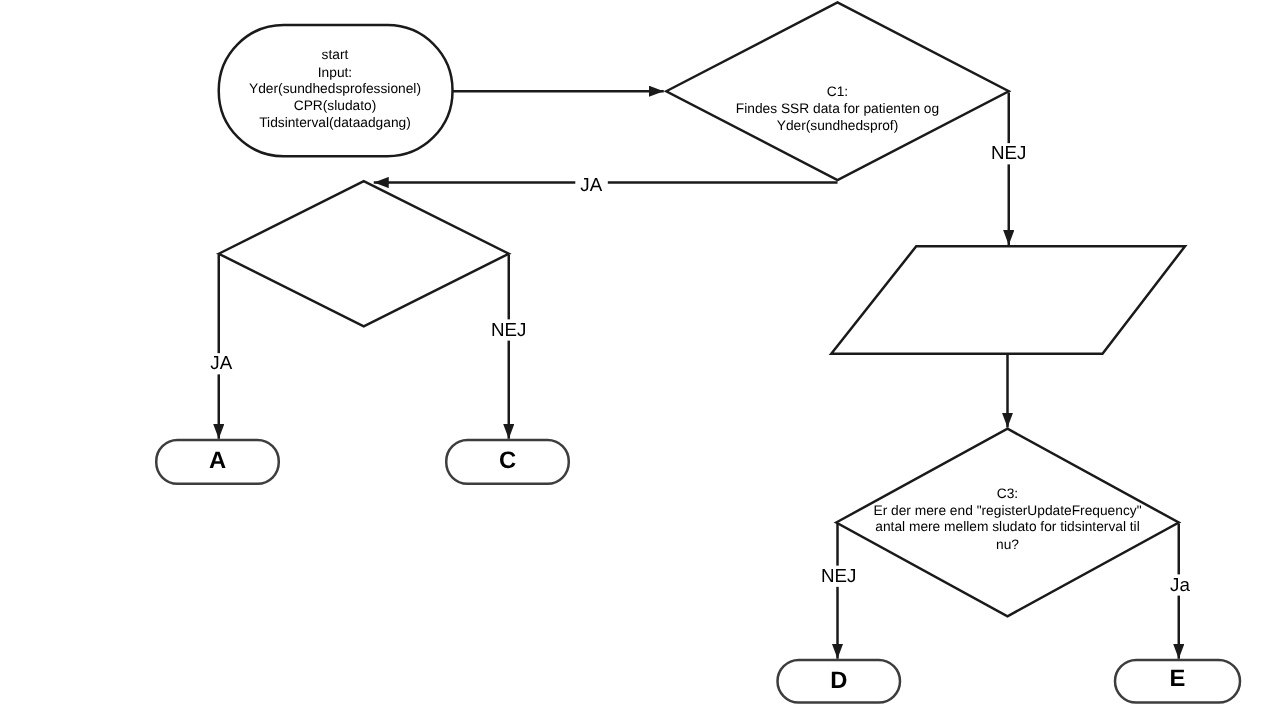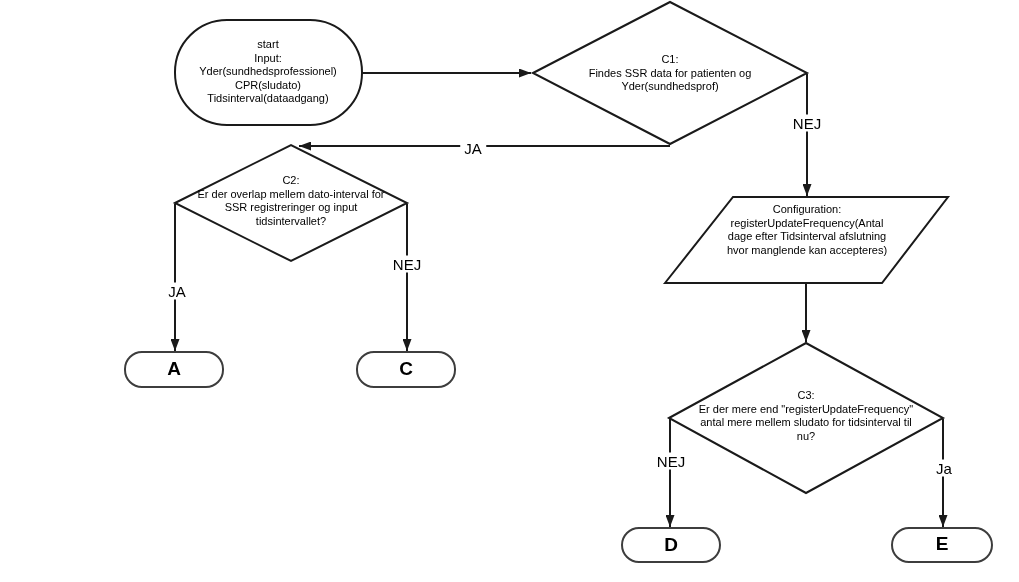--- a/index.html
+++ b/index.html
@@ -64,39 +64,27 @@
   </svg>
 
   <div class="node-text" style="left:268px;top:72px;">
     <div>start</div>
     <div>Input:</div>
     <div>Yder(sundhedsprofessionel)</div>
     <div>CPR(sludato)</div>
     <div>Tidsinterval(dataadgang)</div>
   </div>
 
-  <div class="node-text" style="left:670px;top:73px;">
+  <div class="node-text" style="left:670px;top:88px;">
     <div>C1:</div>
     <div>Findes SSR data for patienten og</div>
     <div>Yder(sundhedsprof)</div>
   </div>
 
-  <div class="node-text" style="left:291px;top:201px;">
-    <div>C2:</div>
-    <div>Er der overlap mellem dato-interval for</div>
-    <div>SSR registreringer og input</div>
-    <div>tidsintervallet?</div>
-  </div>
 
-  <div class="node-text" style="left:807px;top:230px;">
-    <div>Configuration:</div>
-    <div>registerUpdateFrequency(Antal</div>
-    <div>dage efter Tidsinterval afslutning</div>
-    <div>hvor manglende kan accepteres)</div>
-  </div>
 
   <div class="node-text" style="left:806px;top:416px;text-align:center;">
     <div>C3:</div>
     <div>Er der mere end "registerUpdateFrequency"</div>
     <div>antal mere mellem sludato for tidsinterval til</div>
     <div>nu?</div>
   </div>
 
   <div class="terminal-label" style="left:174px;top:369px;">A</div>
   <div class="terminal-label" style="left:406px;top:369px;">C</div>

